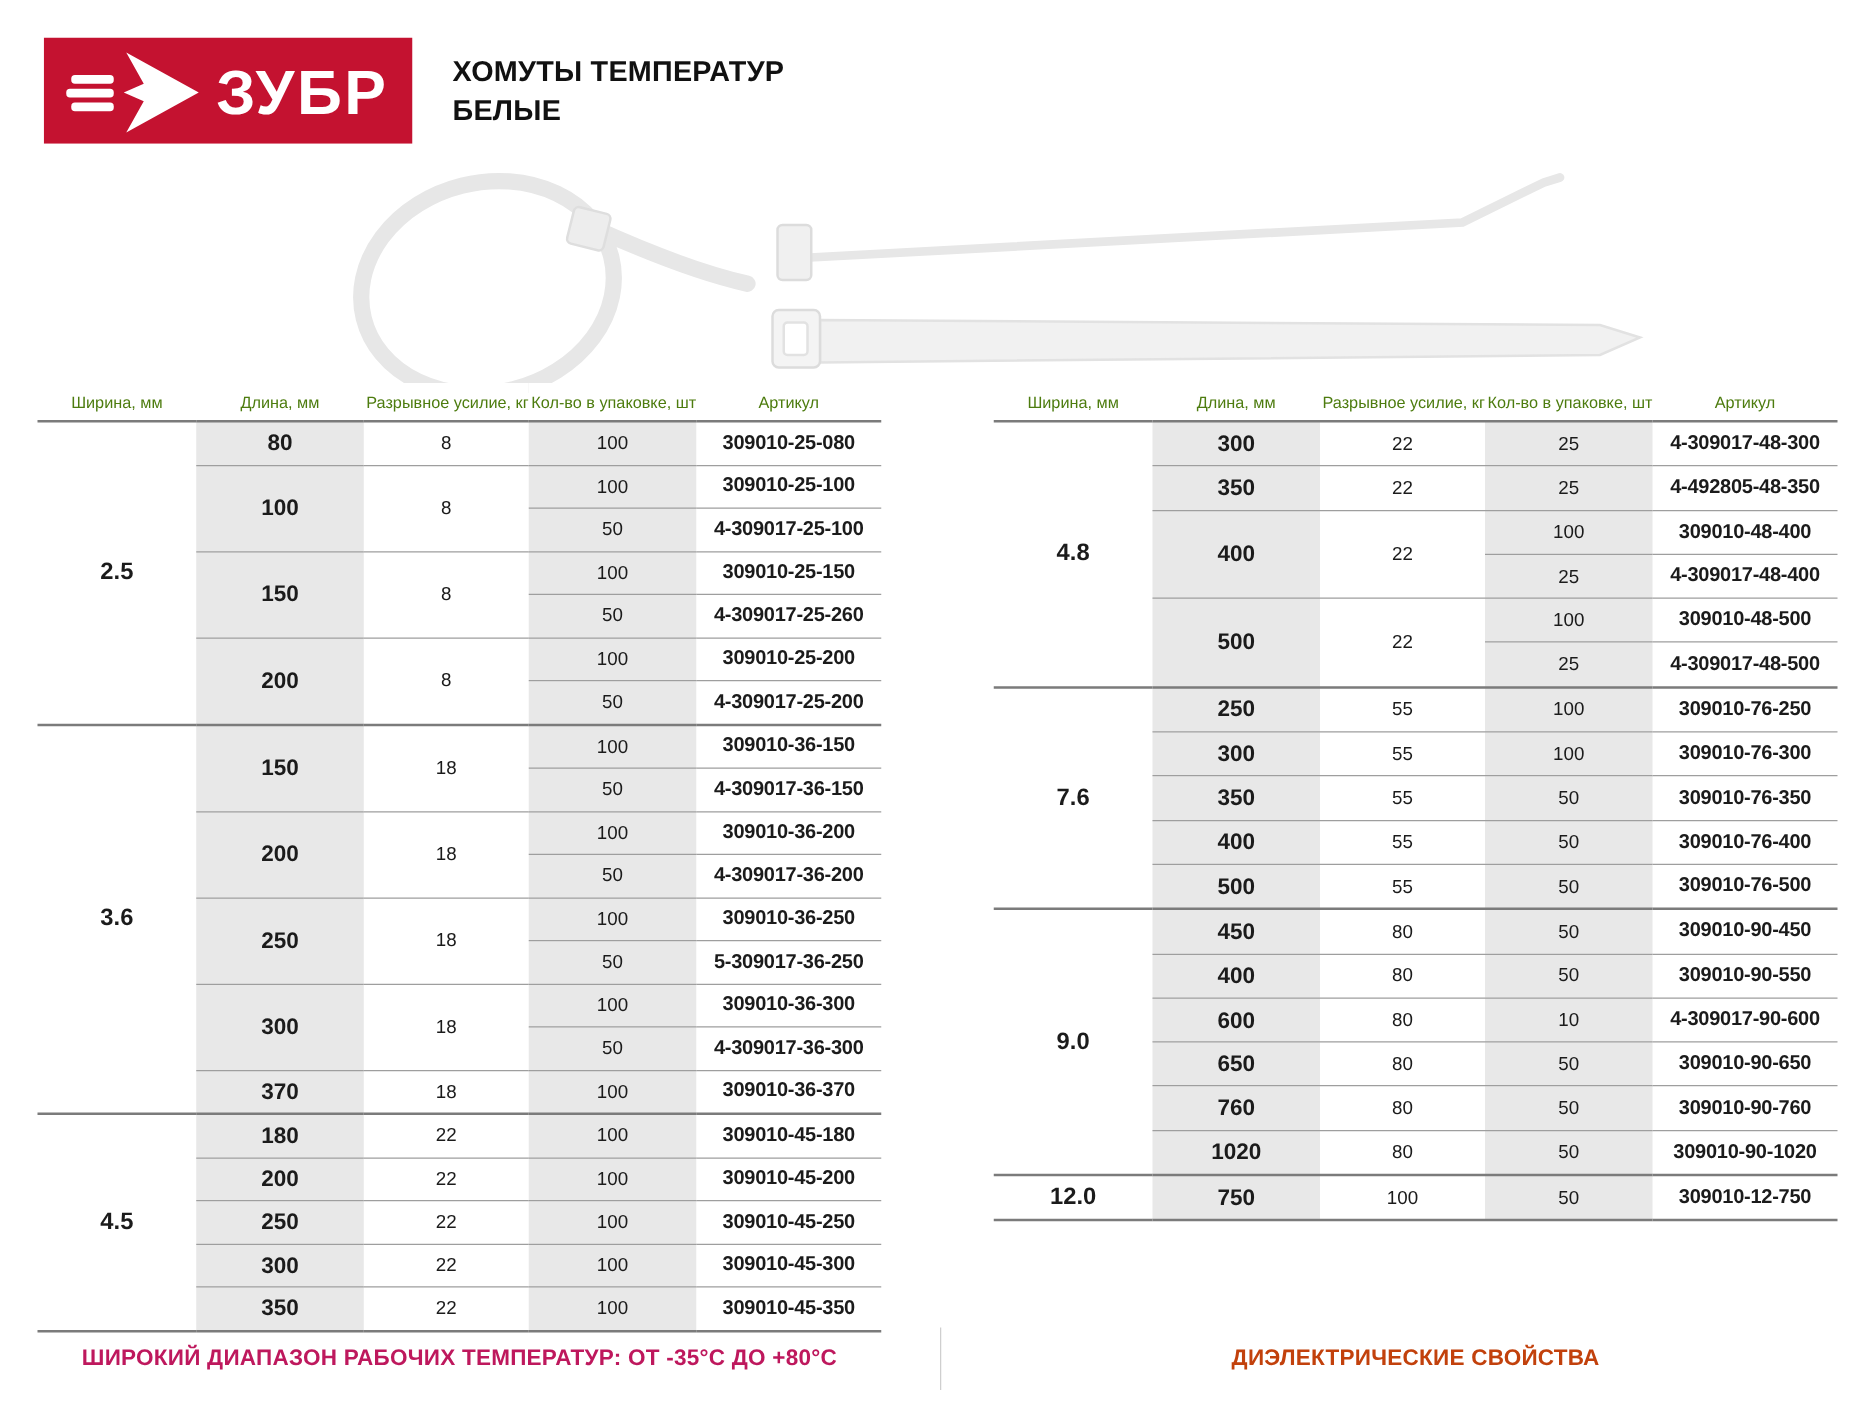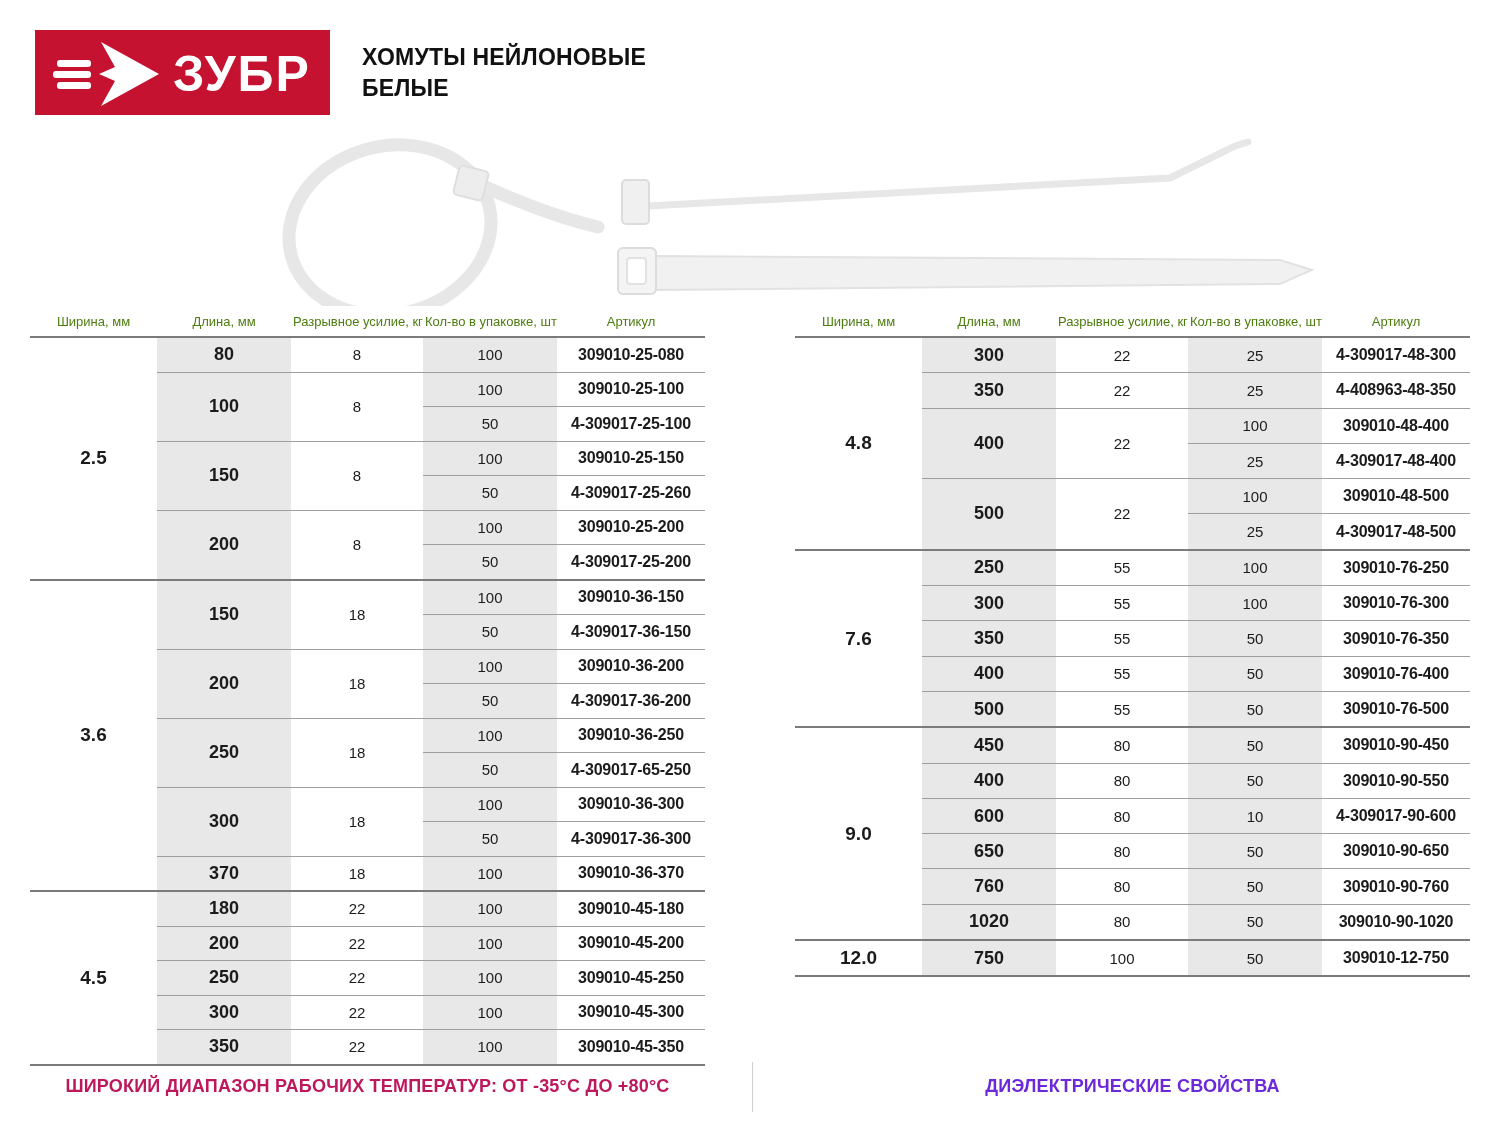--- a/index.html
+++ b/index.html
@@ -25,21 +25,21 @@
   .c-width { font-weight:bold; font-size:19px; }
   .c-len   { font-weight:bold; font-size:18px; }
   .c-force, .c-qty { font-size:15px; }
   .c-art   { font-size:16px; letter-spacing:-0.2px;font-weight:bold; }
   .g-top { border-top:2px solid #7b7b7b; }
   .l-top { border-top:1px solid #9e9e9e; }
   .p-top { border-top:1px solid #9e9e9e; }
 
   
   .footer-left  { position:absolute; left:30px;  top:1076px; width:675px; text-align:center; font-weight:bold; font-size:18px; letter-spacing:0.2px; color:#be185d; }
-  .footer-right { position:absolute; left:795px; top:1076px; width:675px; text-align:center; font-weight:bold; font-size:18px; letter-spacing:0.2px; color:#6d28d9; }
+  .footer-right { position:absolute; left:795px; top:1076px; width:675px; text-align:center; font-weight:bold; font-size:18px; letter-spacing:0.2px; color:#c2410c; }
   .footer-divider { position:absolute; left:752px; top:1062px; width:1px; height:50px; background:#cfcfcf; }
 </style>
 </head>
 <body>
 
 <div class="page">
 
   <div class="logo-box">
     <svg width="295" height="85" viewBox="0 0 295 85">
       <rect x="0" y="0" width="295" height="85" fill="#c41230"></rect>
@@ -47,21 +47,21 @@
         <rect x="22" y="30" width="34" height="7" rx="3"></rect>
         <rect x="18" y="41" width="38" height="7" rx="3"></rect>
         <rect x="22" y="52" width="34" height="7" rx="3"></rect>
         <path d="M66 12 L124 44 L66 76 L80 51 L64 44 L80 37 Z"></path>
       </g>
       <text x="138" y="61" font-family="Liberation Sans, sans-serif" font-size="50" font-weight="bold" letter-spacing="2" fill="#ffffff">ЗУБР</text>
     </svg>
   </div>
 
   <div class="page-title">
-    <div>ХОМУТЫ НЕЙЛОНОВЫЕ</div>
+    <div>ХОМУТЫ ТЕМПЕРАТУР</div>
     <div>БЕЛЫЕ</div>
   </div>
 
   <svg class="ties-svg" width="1100" height="200" viewBox="0 0 1100 200">
 
     <g fill="none" stroke="#e7e7e7" stroke-width="13" stroke-linecap="round">
       <ellipse cx="140" cy="112" rx="102" ry="84" transform="rotate(-14 140 112)"></ellipse>
       <path d="M224 64 C268 84 308 100 348 109"></path>
     </g>
     <rect x="206" y="50" width="30" height="30" rx="4" fill="#ededed" stroke="#dedede" stroke-width="2" transform="rotate(14 221 65)"></rect>
@@ -155,21 +155,21 @@
           <td class="c-art p-top">4-309017-36-200</td>
         </tr>
         <tr>
           <td class="c-len l-top" rowspan="2">250</td>
           <td class="c-force l-top" rowspan="2">18</td>
           <td class="c-qty l-top">100</td>
           <td class="c-art l-top">309010-36-250</td>
         </tr>
         <tr>
           <td class="c-qty p-top">50</td>
-          <td class="c-art p-top">4-309017-65-250</td>
+          <td class="c-art p-top">5-309017-36-250</td>
         </tr>
         <tr>
           <td class="c-len l-top" rowspan="2">300</td>
           <td class="c-force l-top" rowspan="2">18</td>
           <td class="c-qty l-top">100</td>
           <td class="c-art l-top">309010-36-300</td>
         </tr>
         <tr>
           <td class="c-qty p-top">50</td>
           <td class="c-art p-top">4-309017-36-300</td>
@@ -236,21 +236,21 @@
           <td class="c-width g-top" rowspan="6">4.8</td>
           <td class="c-len g-top">300</td>
           <td class="c-force g-top">22</td>
           <td class="c-qty g-top">25</td>
           <td class="c-art g-top">4-309017-48-300</td>
         </tr>
         <tr>
           <td class="c-len l-top">350</td>
           <td class="c-force l-top">22</td>
           <td class="c-qty l-top">25</td>
-          <td class="c-art l-top">4-408963-48-350</td>
+          <td class="c-art l-top">4-492805-48-350</td>
         </tr>
         <tr>
           <td class="c-len l-top" rowspan="2">400</td>
           <td class="c-force l-top" rowspan="2">22</td>
           <td class="c-qty l-top">100</td>
           <td class="c-art l-top">309010-48-400</td>
         </tr>
         <tr>
           <td class="c-qty p-top">25</td>
           <td class="c-art p-top">4-309017-48-400</td>

